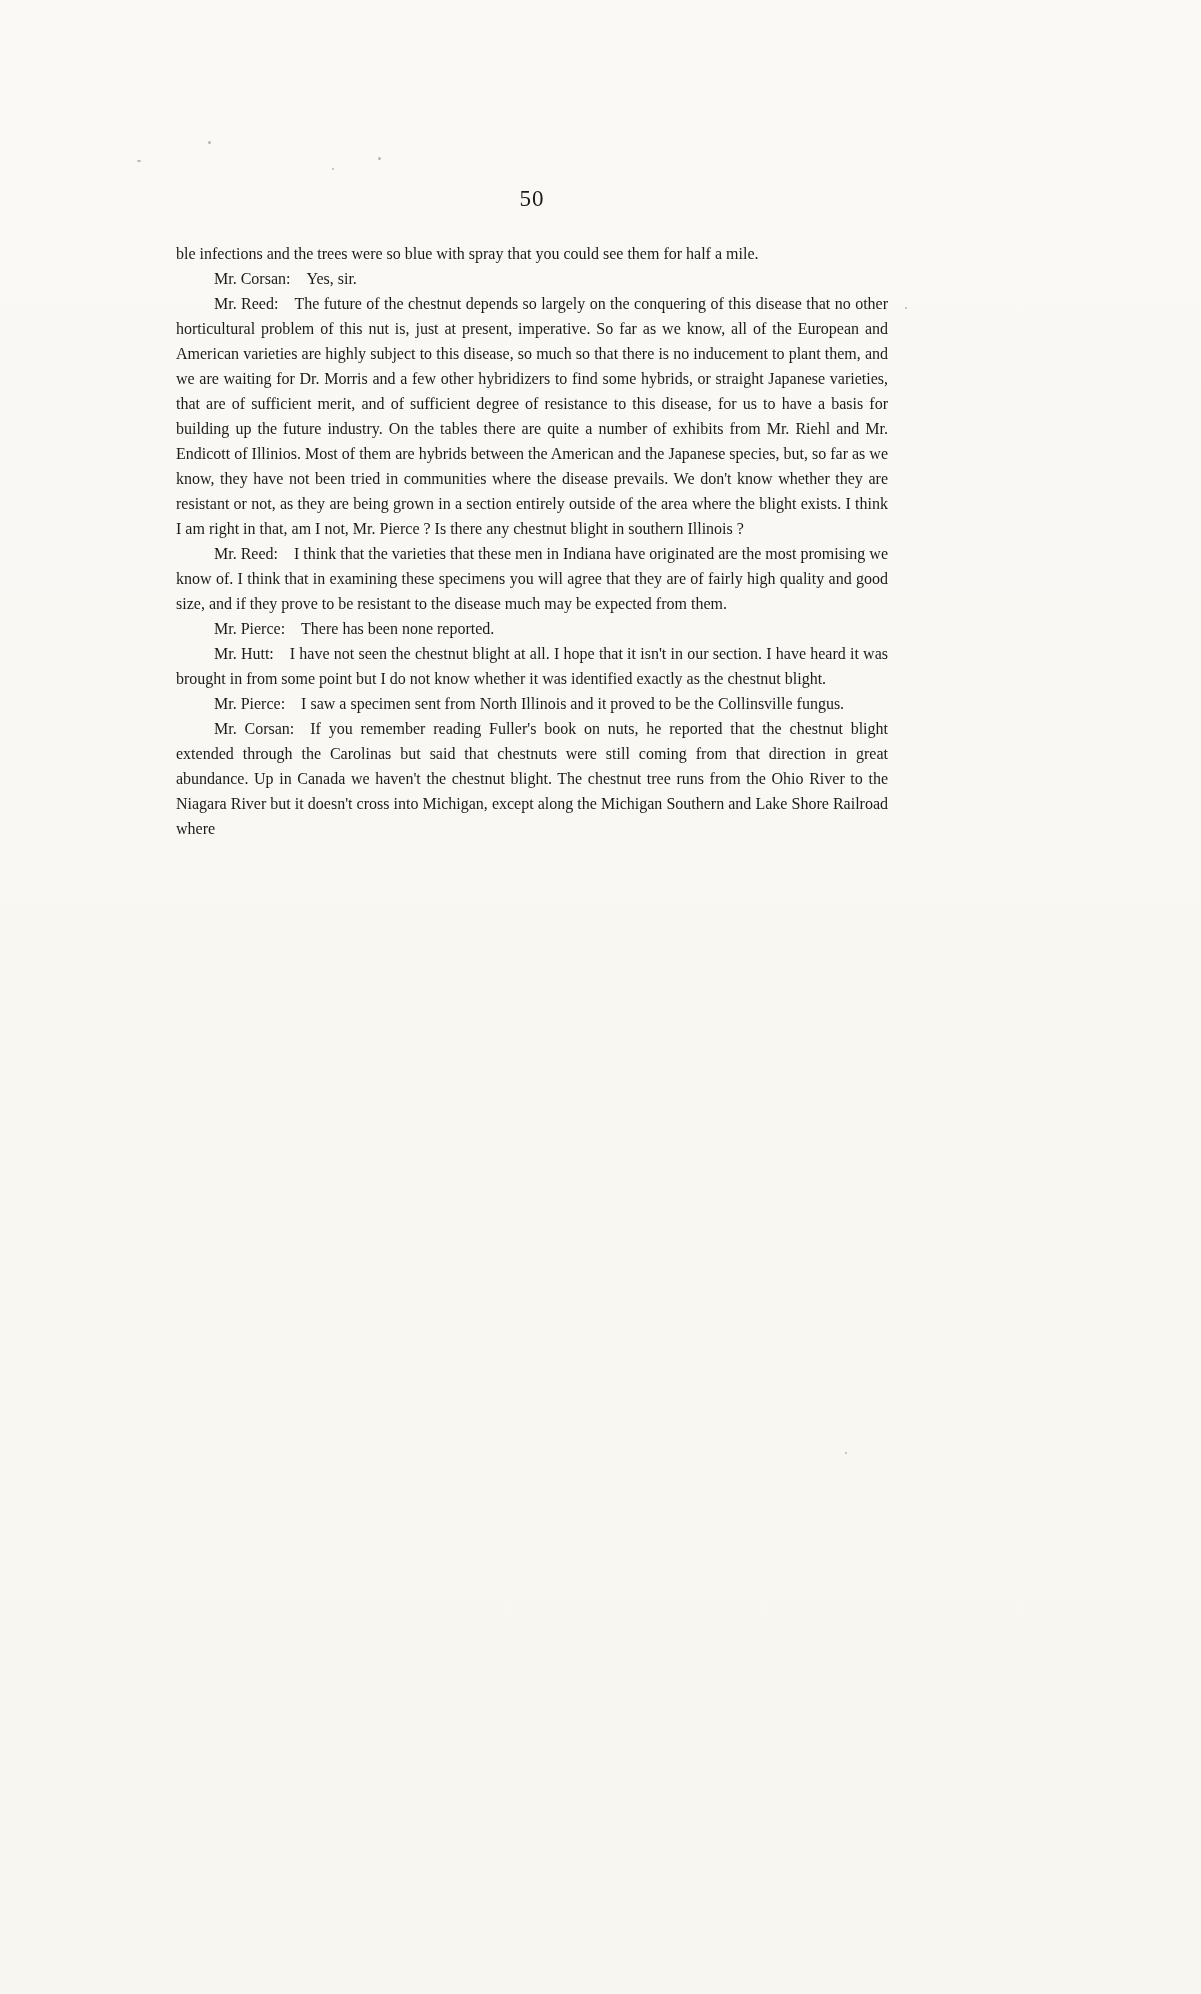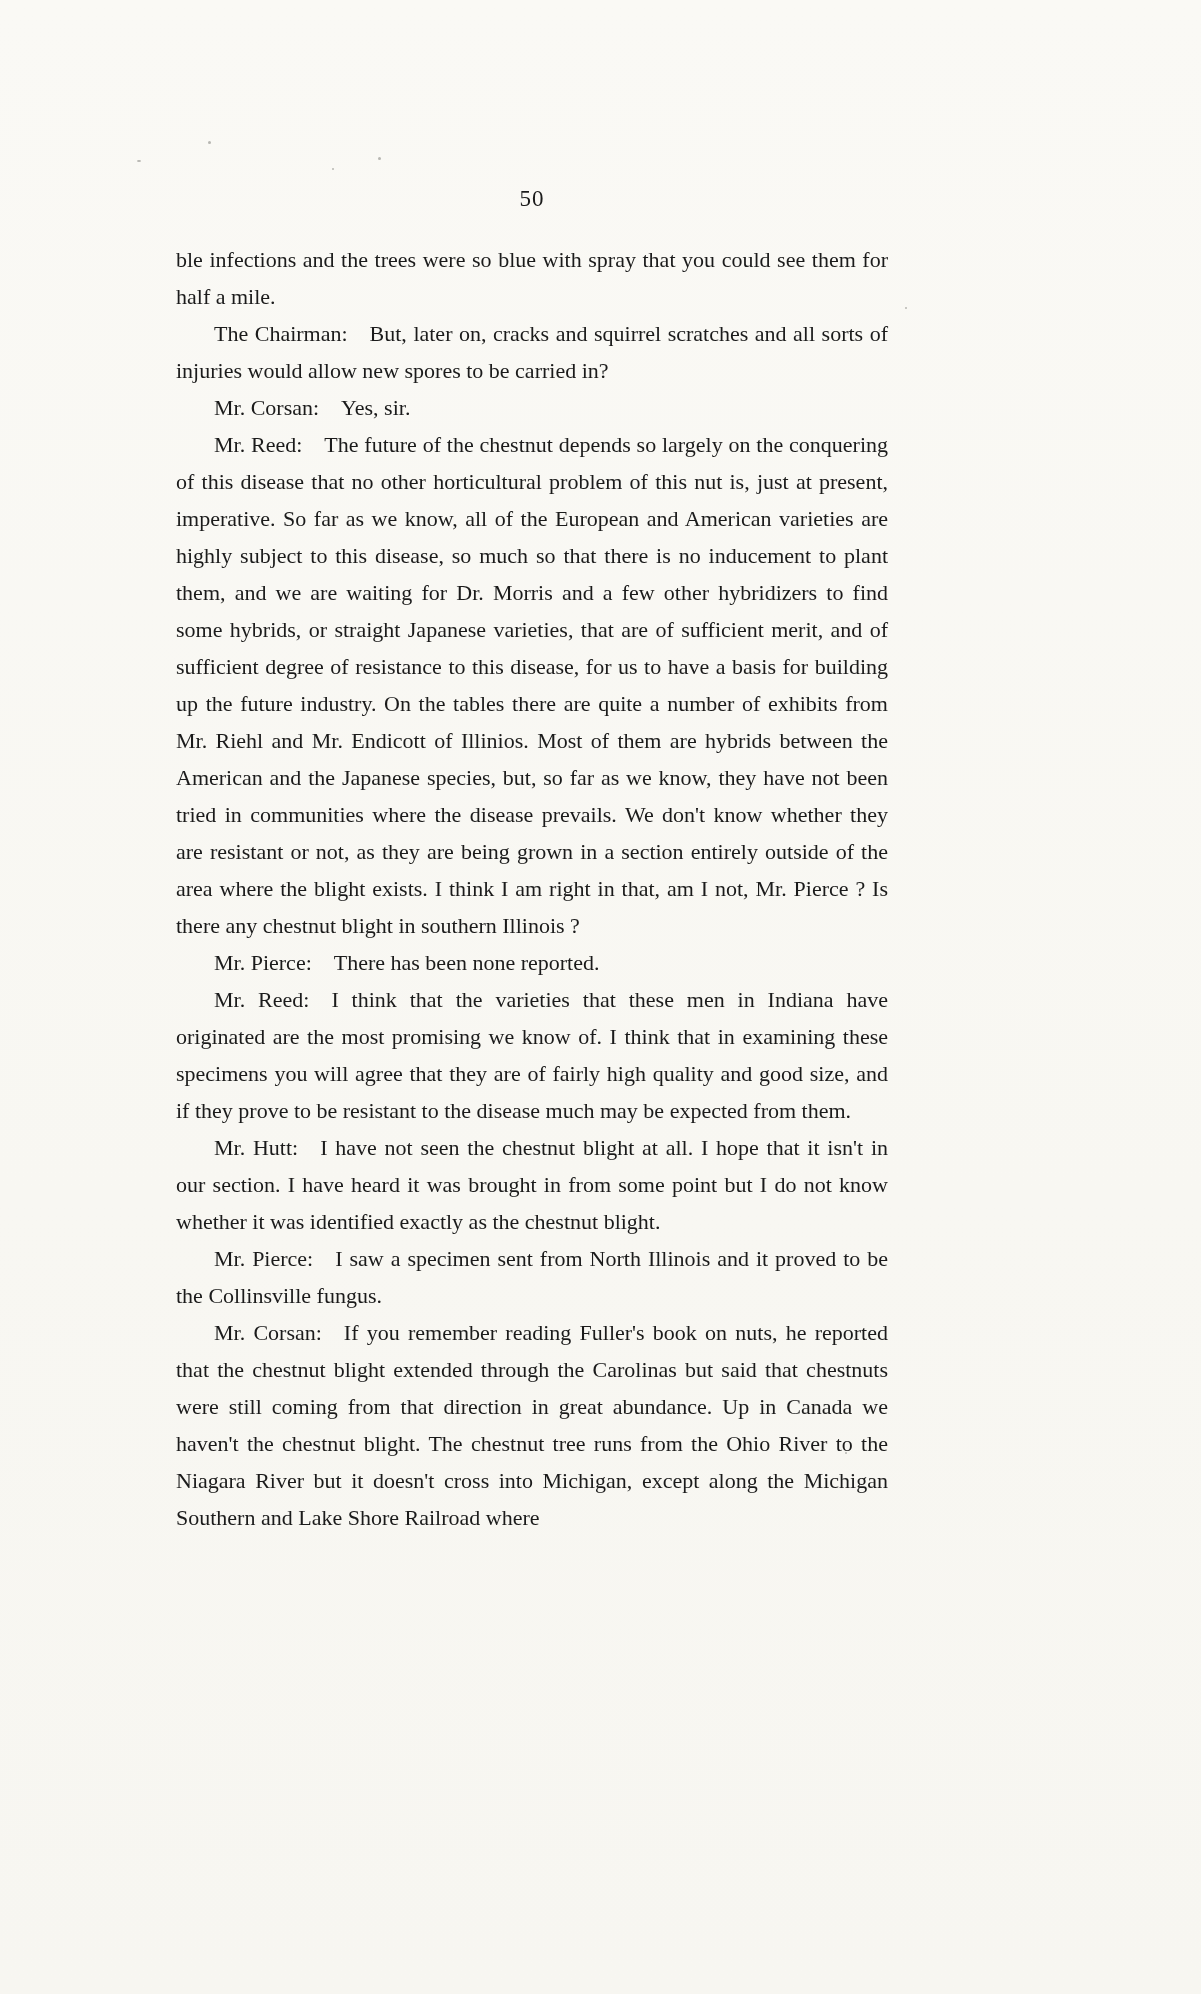--- a/index.html
+++ b/index.html
@@ -26,22 +26,22 @@
     top: 186px;
     width: 712px;
   }
   .page-number {
     text-align: center;
     font-size: 23px;
     letter-spacing: 1px;
     margin: 0 0 29px 0;
   }
   .body-text {
-    font-size: 22px;
-    line-height: 37px;
+    font-size: 16px;
+    line-height: 25px;
     text-align: justify;
     text-justify: inter-word;
   }
   .para {
     margin: 0;
   }
   .para.indent {
     text-indent: 38px;
   }
   
@@ -68,23 +68,22 @@
   <span class="speck s2"></span>
   <span class="speck s3"></span>
   <span class="speck s4"></span>
   <span class="speck s5"></span>
   <span class="speck s6"></span>
 
   <div class="content">
     <div class="page-number">50</div>
     <div class="body-text" id="paragraphs">
         <p class="para">ble infections and the trees were so blue with spray that you could see them for half a mile.</p>
-        <p class="para indent">The Chairman: But, later on, cracks and squirrel scratches and all sorts of injuries would allow new spores to be carried in?</p>
         <p class="para indent">Mr. Corsan: Yes, sir.</p>
         <p class="para indent">Mr. Reed: The future of the chestnut depends so largely on the conquering of this disease that no other horticultural problem of this nut is, just at present, imperative. So far as we know, all of the European and American varieties are highly subject to this disease, so much so that there is no inducement to plant them, and we are waiting for Dr. Morris and a few other hybridizers to find some hybrids, or straight Japanese varieties, that are of sufficient merit, and of sufficient degree of resistance to this disease, for us to have a basis for building up the future industry. On the tables there are quite a number of exhibits from Mr. Riehl and Mr. Endicott of Illinios. Most of them are hybrids between the American and the Japanese species, but, so far as we know, they have not been tried in communities where the disease prevails. We don't know whether they are resistant or not, as they are being grown in a section entirely outside of the area where the blight exists. I think I am right in that, am I not, Mr. Pierce ? Is there any chestnut blight in southern Illinois ?</p>
+        <p class="para indent">Mr. Reed: I think that the varieties that these men in Indiana have originated are the most promising we know of. I think that in examining these specimens you will agree that they are of fairly high quality and good size, and if they prove to be resistant to the disease much may be expected from them.</p>
         <p class="para indent">Mr. Pierce: There has been none reported.</p>
-        <p class="para indent">Mr. Reed: I think that the varieties that these men in Indiana have originated are the most promising we know of. I think that in examining these specimens you will agree that they are of fairly high quality and good size, and if they prove to be resistant to the disease much may be expected from them.</p>
         <p class="para indent">Mr. Hutt: I have not seen the chestnut blight at all. I hope that it isn't in our section. I have heard it was brought in from some point but I do not know whether it was identified exactly as the chestnut blight.</p>
         <p class="para indent">Mr. Pierce: I saw a specimen sent from North Illinois and it proved to be the Collinsville fungus.</p>
         <p class="para indent">Mr. Corsan: If you remember reading Fuller's book on nuts, he reported that the chestnut blight extended through the Carolinas but said that chestnuts were still coming from that direction in great abundance. Up in Canada we haven't the chestnut blight. The chestnut tree runs from the Ohio River to the Niagara River but it doesn't cross into Michigan, except along the Michigan Southern and Lake Shore Railroad where</p>
       </div>
   </div>
 </div>
 
 </body></html>

